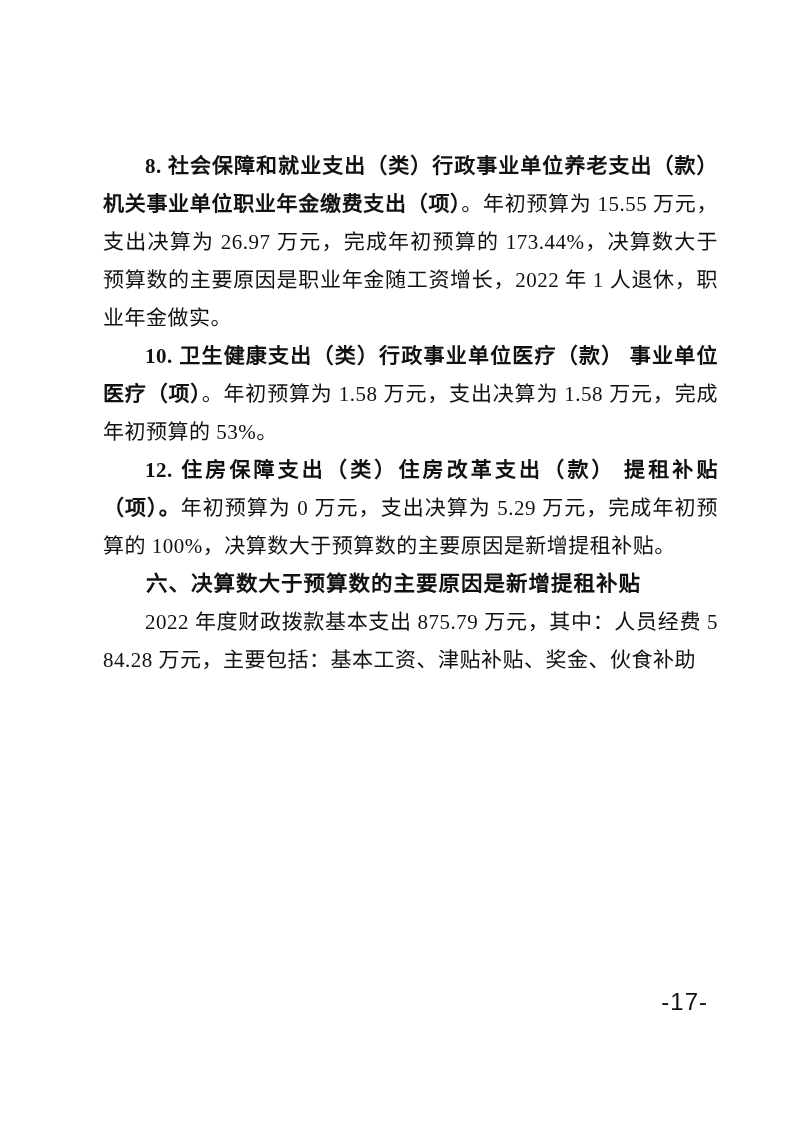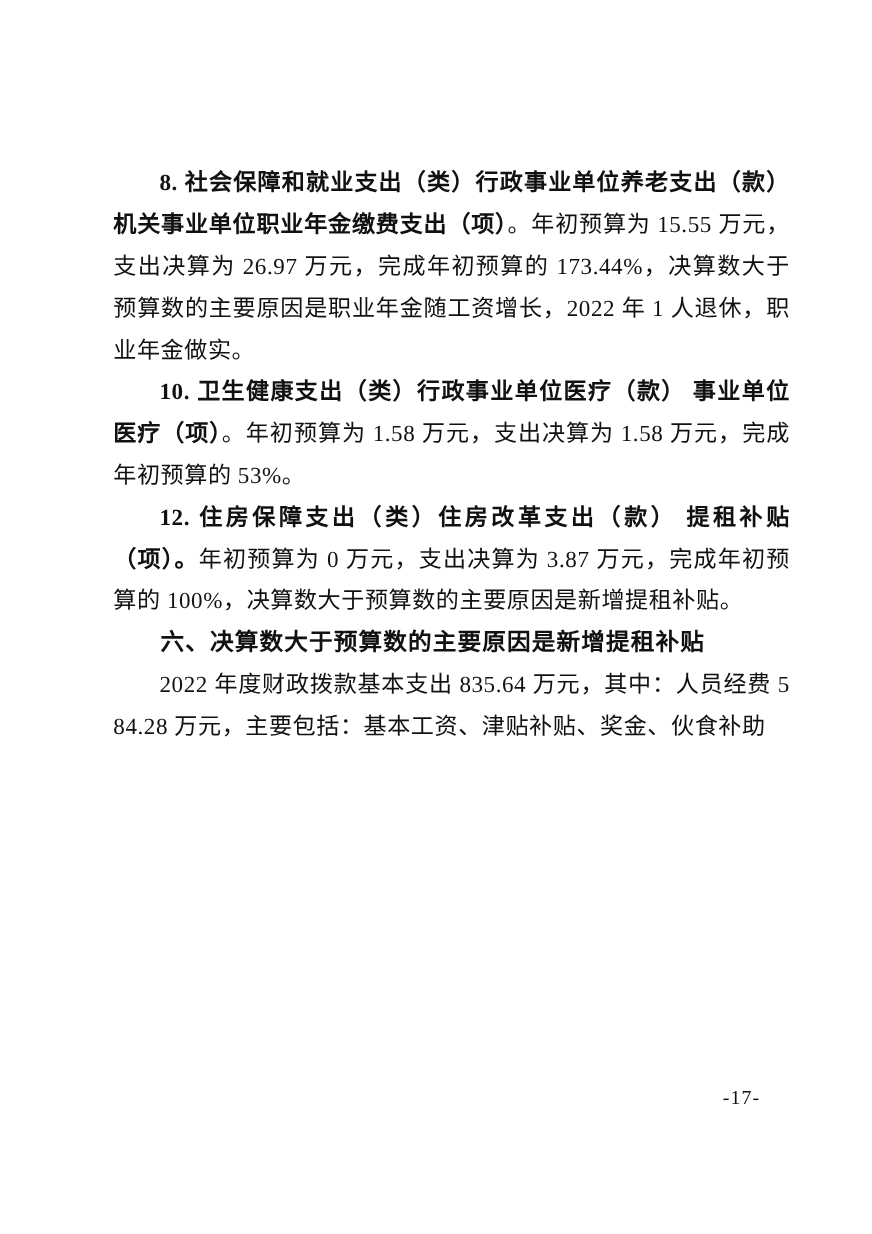--- a/index.html
+++ b/index.html
@@ -40,40 +40,40 @@
     font-size: 21.5px;
     line-height: 38px;
     text-indent: 2em;
     font-weight: bold;
     font-family: "Liberation Sans", "DejaVu Sans", sans-serif;
     letter-spacing: 1px;
   }
   .page-number {
     position: absolute;
     top: 988px;
-    right: 102px;
-    font-size: 18px;
-    font-family: Liberation Serif, serif;
+    right: 85px;
+    font-size: 24px;
+    font-family: Liberation Sans, sans-serif;
     letter-spacing: 1px;
   }
 </style>
 </head>
 <body>
 
 <div class="page">
   <div class="content">
 
     <p class="para"><span class="b">8. 社会保障和就业支出（类）行政事业单位养老支出（款）机关事业单位职业年金缴费支出（项）</span><span>。年初预算为 15.55 万元，支出决算为 26.97 万元，完成年初预算的 173.44%，决算数大于预算数的主要原因是职业年金随工资增长，2022 年 1 人退休，职业年金做实。</span></p>
 
 
     <p class="para"><span class="b">10. 卫生健康支出（类）行政事业单位医疗（款） 事业单位医疗（项）</span><span>。年初预算为 1.58 万元，支出决算为 1.58 万元，完成年初预算的 53%。</span></p>
 
 
-    <p class="para"><span class="b">12. 住房保障支出（类）住房改革支出（款）  提租补贴（项）。</span><span>年初预算为 0 万元，支出决算为 3.87 万元，完成年初预算的 100%，决算数大于预算数的主要原因是新增提租补贴。</span></p>
+    <p class="para"><span class="b">12. 住房保障支出（类）住房改革支出（款）  提租补贴（项）。</span><span>年初预算为 0 万元，支出决算为 5.29 万元，完成年初预算的 100%，决算数大于预算数的主要原因是新增提租补贴。</span></p>
 
     <p class="section-heading">六、决算数大于预算数的主要原因是新增提租补贴</p>
 
-    <p class="para">2022 年度财政拨款基本支出 835.64 万元，其中：人员经费 584.28 万元，主要包括：基本工资、津贴补贴、奖金、伙食补助</p>
+    <p class="para">2022 年度财政拨款基本支出 875.79 万元，其中：人员经费 584.28 万元，主要包括：基本工资、津贴补贴、奖金、伙食补助</p>
 
   </div>
 
   <div class="page-number">-17-</div>
 </div>
 
 </body></html>

